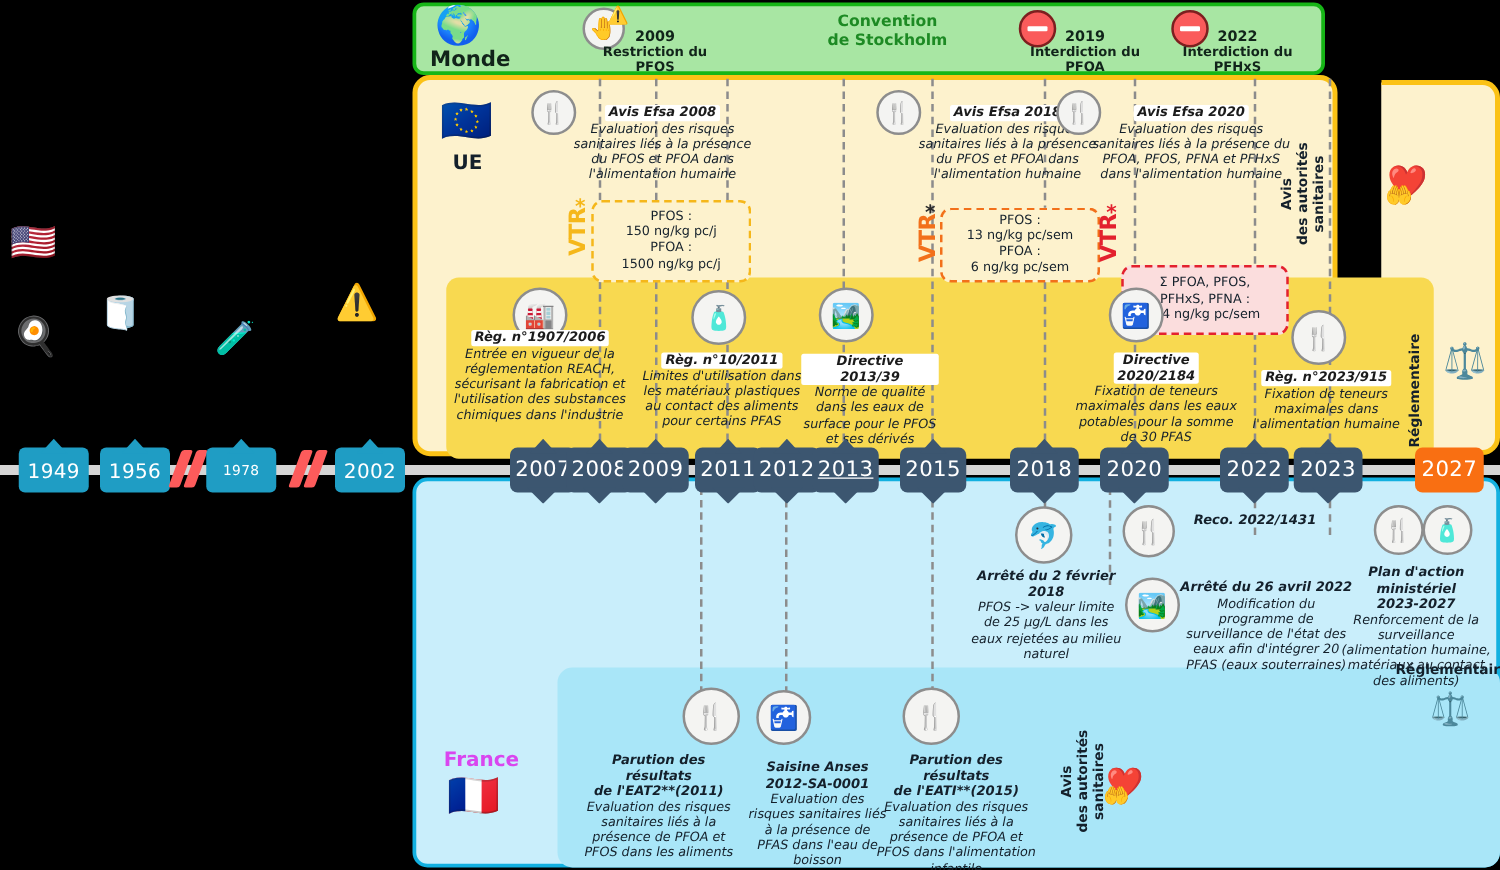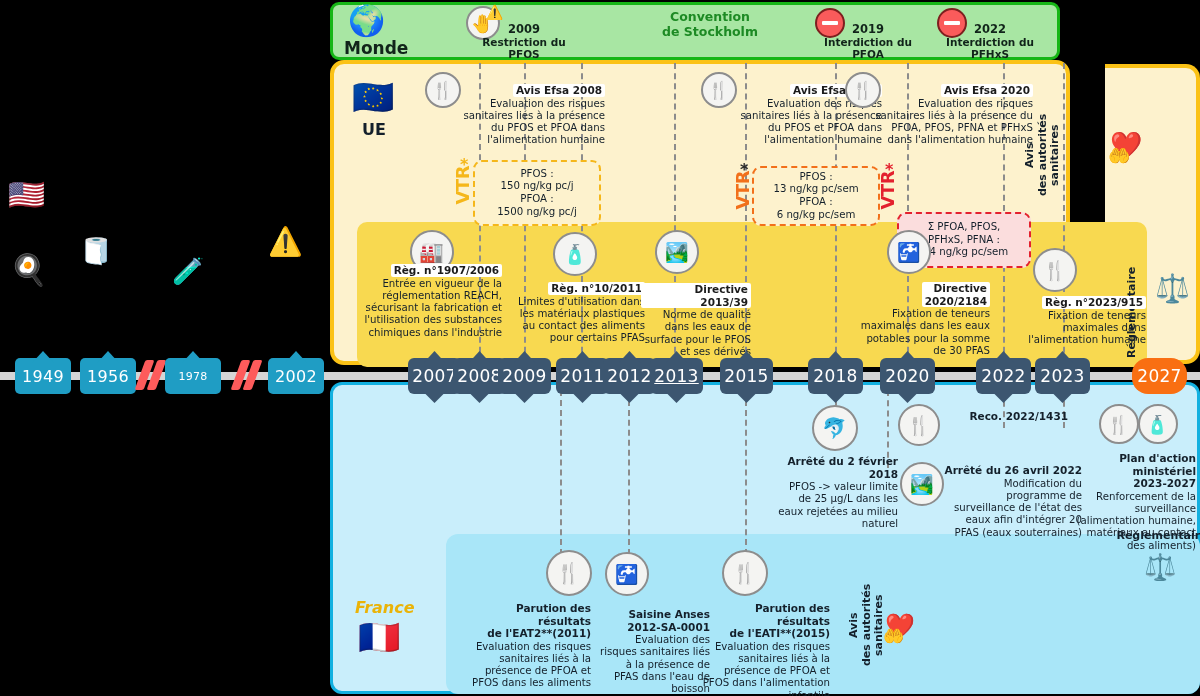--- a/index.html
+++ b/index.html
@@ -62,21 +62,21 @@
   .yr-node.fut{background:#f96f12;}
   .yr-node .cap{position:absolute;top:-7px;left:50%;margin-left:-11px;width:22px;height:12px;
       background:#3c5670;clip-path:polygon(50% 0,100% 100%,0 100%);}
   .yr-node .foot{position:absolute;bottom:-9px;left:50%;margin-left:-13px;width:26px;height:13px;
       background:#3c5670;clip-path:polygon(0 0,100% 0,50% 100%);}
   .yr-node.old .cap{background:#1f9dc4;}
   .cut{position:absolute;top:360px;width:26px;height:30px;}
   .cut i{position:absolute;width:9px;height:30px;background:#fd5b5b;border-radius:2px;
      transform:skewX(-20deg);}
   
-  .blkwrap{position:absolute;text-align:right;color:#14202b;}
+  .blkwrap{position:absolute;text-align:center;color:#14202b;font-style:italic;}
   .blkwrap .ttl{font-weight:bold;font-size:10.5px;line-height:1.2;}
   .blkwrap .bdy{font-size:10.2px;line-height:1.2;margin-top:1px;}
   
   .vtr-lbl{position:absolute;font-weight:bold;font-size:18px;
      writing-mode:vertical-rl;transform:rotate(180deg);letter-spacing:-.5px;}
   .vtr-box{position:absolute;border:2.5px dashed;border-radius:9px;
      text-align:center;font-size:10.2px;line-height:1.25;color:#14202b;
      display:flex;flex-direction:column;justify-content:center;}
   
   .sidev{position:absolute;writing-mode:vertical-rl;transform:rotate(180deg);
@@ -206,29 +206,29 @@
 </div>
 
 <div class="icon-circle" style="left:887px;top:230px;width:44px;height:44px;font-size:19px;">🚰</div>
 <div class="blkwrap" style="left:860px;top:282px;width:130px;">
   <div class="ttl" style="white-space:pre-line"><span class="label-chip">Directive
 2020/2184</span></div>
   <div class="bdy">Fixation de teneurs maximales dans les eaux potables pour la somme de 30 PFAS</div>
 </div>
 
 <div class="icon-circle" style="left:1033px;top:248px;width:44px;height:44px;font-size:19px;">🍴</div>
-<div class="blkwrap" style="left:1000px;top:296px;width:122px;margin-left:24px;">
+<div class="blkwrap" style="left:1000px;top:296px;width:122px;">
   <div class="ttl"><span class="label-chip">Règ. n°2023/915</span></div>
   <div class="bdy">Fixation de teneurs maximales dans l'alimentation humaine</div>
 </div>
 
 <div class="abs" id="fr-band"></div>
 <div class="abs" id="fr-inner"></div>
 
-<div class="abs" style="left:355px;top:598px;font-size:16px;font-weight:bold;color:#eab308;font-style:italic;">France</div>
+<div class="abs" style="left:355px;top:598px;font-size:16px;font-weight:bold;color:#d946ef;">France</div>
 <div class="abs" style="left:358px;top:620px;font-size:34px;line-height:1;">🇫🇷</div>
 
 <div class="dash-v" style="left:560px;top:390px;height:165px;"></div>
 <div class="dash-v" style="left:628px;top:390px;height:165px;"></div>
 <div class="dash-v" style="left:745px;top:390px;height:165px;"></div>
 <div class="dash-v" style="left:835px;top:390px;height:35px;"></div>
 <div class="dash-v" style="left:887px;top:390px;height:78px;"></div>
 <div class="dash-v" style="left:1003px;top:390px;height:38px;"></div>
 <div class="dash-v" style="left:1063px;top:390px;height:38px;"></div>
 
@@ -362,21 +362,21 @@
 <div class="yr-node" style="left:976px;width:55px;">
   <span class="cap"></span>
     <span>2022</span>
     <span class="foot"></span>
 </div>
 <div class="yr-node" style="left:1035px;width:55px;">
   <span class="cap"></span>
     <span>2023</span>
     <span class="foot"></span>
 </div>
-<div class="yr-node fut" style="left:1132px;width:55px;border-radius:16px;">
+<div class="yr-node fut" style="left:1132px;width:55px;">
   <span>2027</span>
 </div>
 
 <div class="deco" style="left:8px;top:180px;">🇺🇸</div>
 <div class="deco" style="left:10px;top:255px;">🍳</div>
 <div class="deco" style="left:80px;top:238px;font-size:26px;">🧻</div>
 <div class="deco" style="left:172px;top:258px;font-size:26px;">🧪</div>
 <div class="deco" style="left:268px;top:228px;font-size:28px;">⚠️</div>
 
 </body></html>

